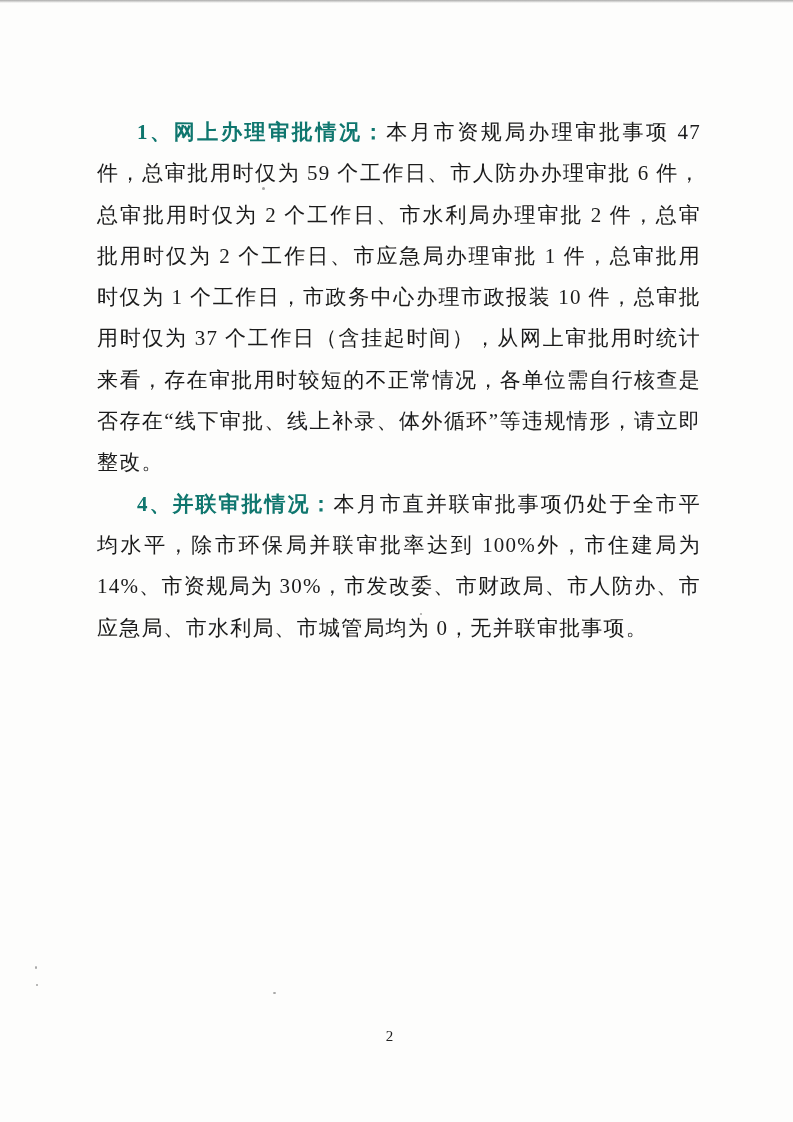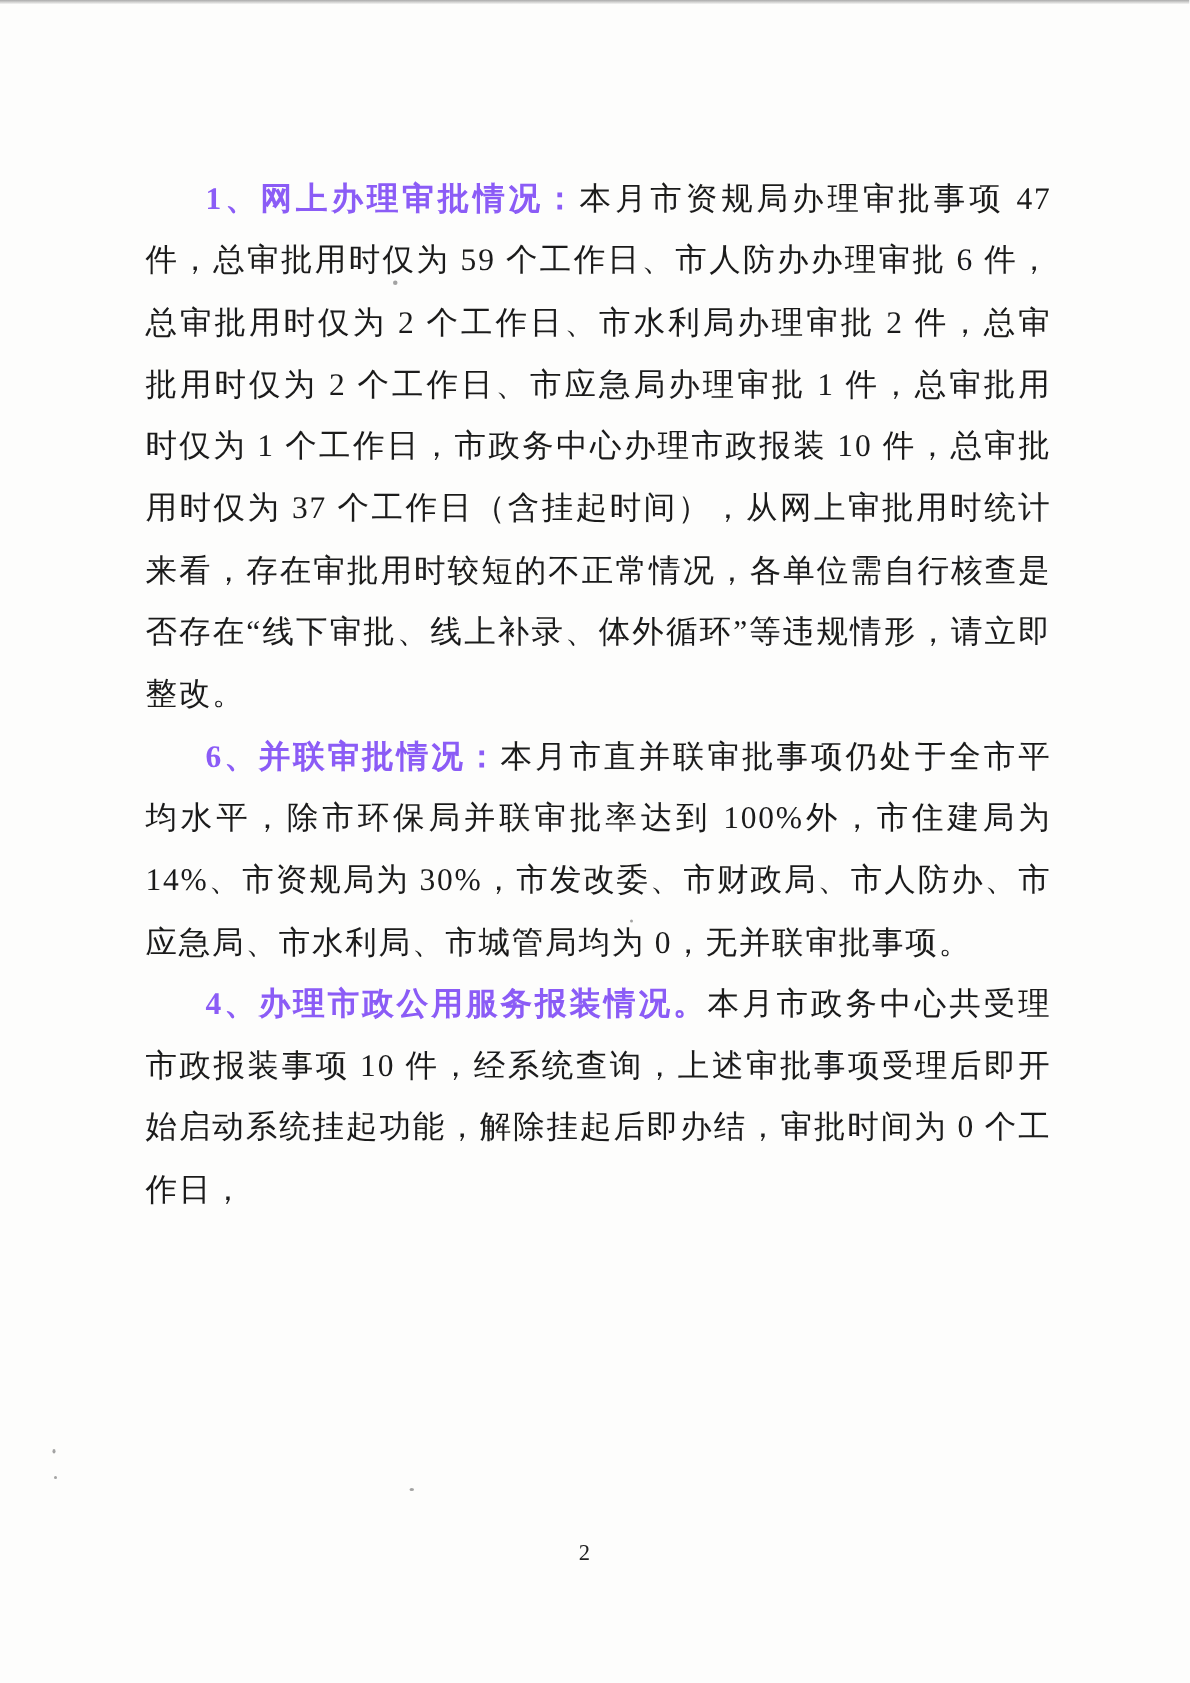--- a/index.html
+++ b/index.html
@@ -31,21 +31,21 @@
   .para {
     margin: 0;
     font-size: 21px;
     line-height: 41.3px;
     letter-spacing: 1.2px;
     text-align: justify;
     text-indent: 40px;
   }
   .para .lead {
     font-weight: 700;
-    color: #8b5cf6;
+    color: #0f766e;
   }
   .page-number {
     position: absolute;
     top: 1028px;
     left: 0;
     width: 779px;
     text-align: center;
     font-size: 15px;
     color: #222;
     letter-spacing: 0;
@@ -64,23 +64,22 @@
 </style>
 </head>
 <body>
 
 <div class="scan-top-edge"></div>
 
 <div class="content">
   <p class="para"><b class="lead">1、网上办理审批情况：</b><span>本月市资规局办理审批事项 47 件，总审批用时仅为 59 个工作日、市人防办办理审批 6 件，总审批用时仅为 2 个工作日、市水利局办理审批 2 件，总审批用时仅为 2 个工作日、市应急局办理审批 1 件，总审批用时仅为 1 个工作日，市政务中心办理市政报装 10 件，总审批用时仅为 37 个工作日（含挂起时间），从网上审批用时统计来看，存在审批用时较短的不正常情况，各单位需自行核查是否存在“线下审批、线上补录、体外循环”等违规情形，请立即整改。</span></p>
 
 
-  <p class="para"><b class="lead">6、并联审批情况：</b><span>本月市直并联审批事项仍处于全市平均水平，除市环保局并联审批率达到 100%外，市住建局为 14%、市资规局为 30%，市发改委、市财政局、市人防办、市应急局、市水利局、市城管局均为 0，无并联审批事项。</span></p>
+  <p class="para"><b class="lead">4、并联审批情况：</b><span>本月市直并联审批事项仍处于全市平均水平，除市环保局并联审批率达到 100%外，市住建局为 14%、市资规局为 30%，市发改委、市财政局、市人防办、市应急局、市水利局、市城管局均为 0，无并联审批事项。</span></p>
 
-  <p class="para"><b class="lead">4、办理市政公用服务报装情况。</b><span>本月市政务中心共受理市政报装事项 10 件，经系统查询，上述审批事项受理后即开始启动系统挂起功能，解除挂起后即办结，审批时间为 0 个工作日，</span></p>
 </div>
 
 <div class="page-number">2</div>
 
 <i class="speck s1"></i>
 <i class="speck s2"></i>
 <i class="speck s3"></i>
 <i class="speck s4"></i>
 <i class="speck s5"></i>
 

